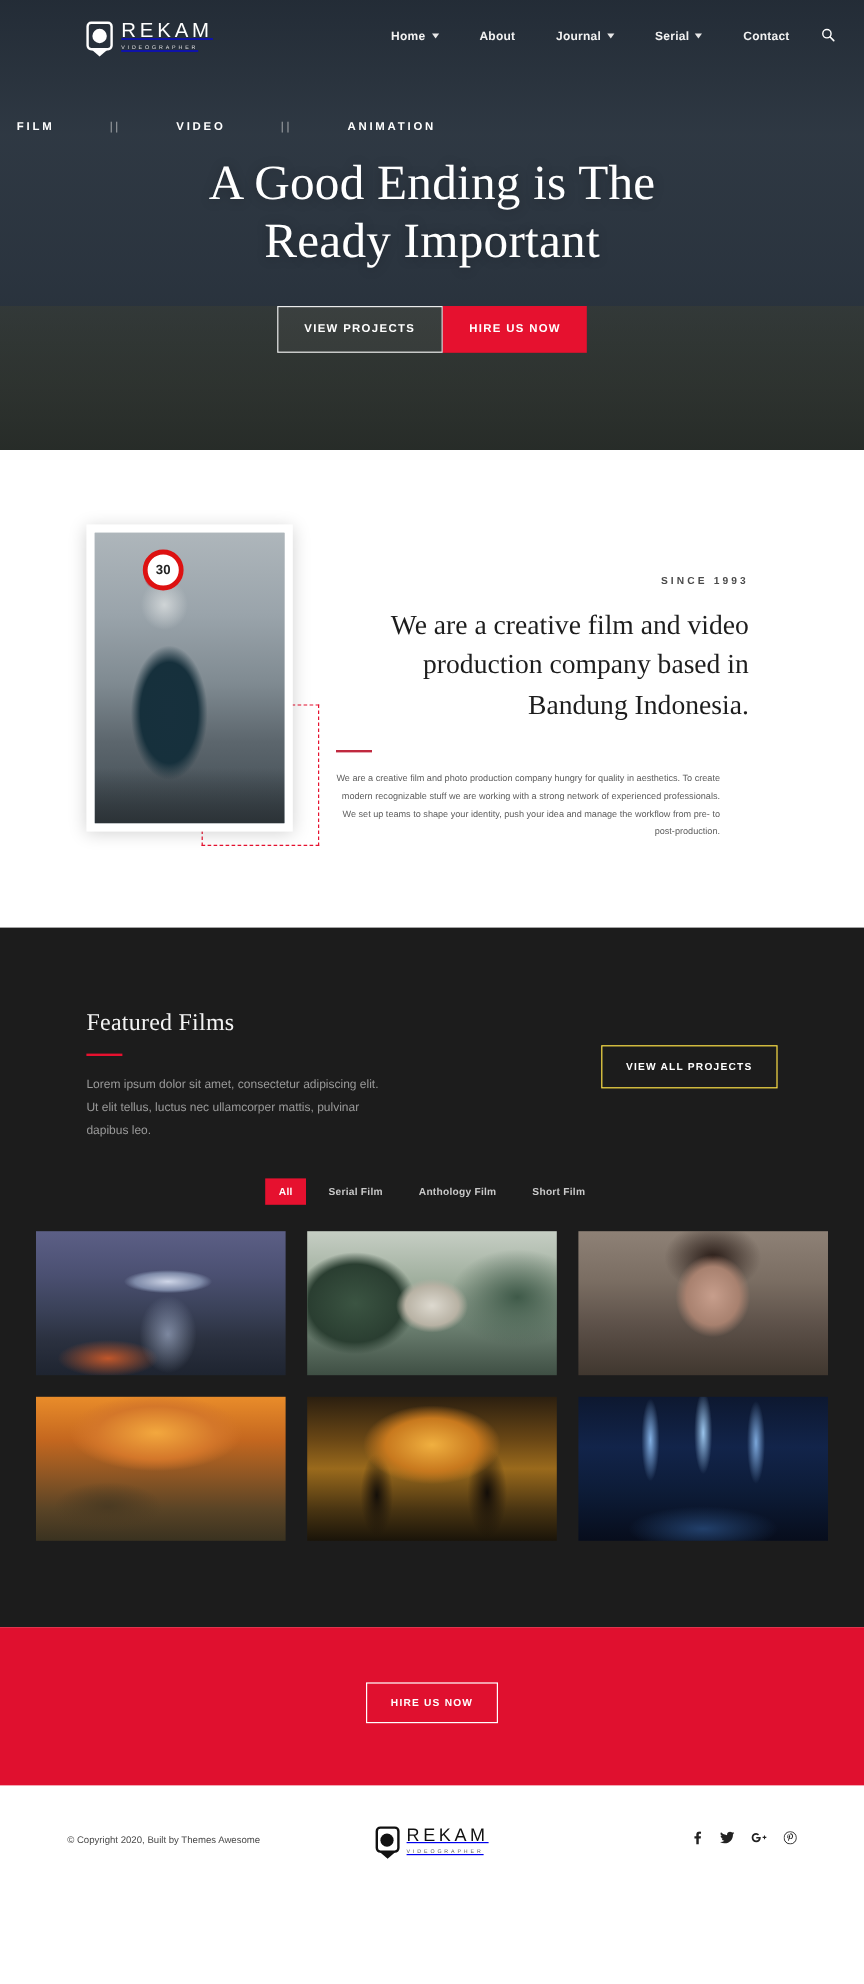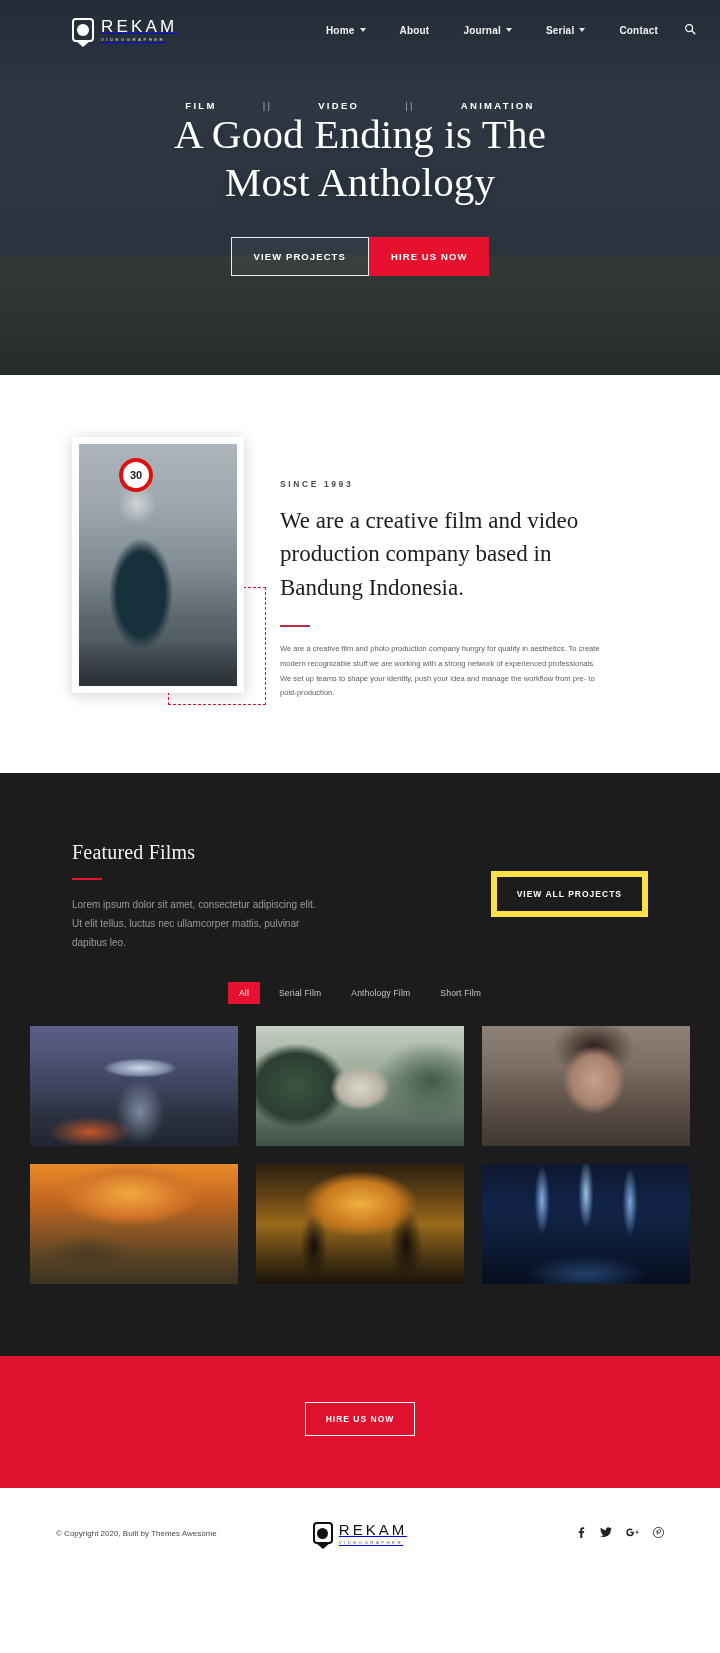--- a/index.html
+++ b/index.html
@@ -95,23 +95,24 @@
     border-top: 4px solid #e8e8e8;
   }
   .nav-search { color: #fff; font-size: 12px; cursor: pointer; margin-left: 4px; }
 
   
   .hero-inner {
     position: absolute; left: 0; right: 0; top: 100px;
     text-align: center; z-index: 6;
   }
   .hero-tags {
-    display: flex; justify-content: center; align-items: center;
+    display: flex; align-items: center;
     gap: 0; color: #fff;
     font-size: 9.5px; font-weight: 700; letter-spacing: 2.3px;
+    margin-bottom: 18px;
   }
   .hero-tags span.tag { padding: 0 14px; }
   .hero-tags span.sep { color: #cfcfcf; font-weight: 400; opacity: .75; padding: 0 32px; }
   .hero-title {
     font-family: "Liberation Serif", serif;
     color: #fff;
     font-size: 41px;
     line-height: 1.16;
     font-weight: 400;
     letter-spacing: .2px;
@@ -128,20 +129,21 @@
   }
   .btn-outline { border: 1px solid rgba(255,255,255,.9); background: rgba(255,255,255,.04); }
   .btn-red { background: #e6112f; }
 
   
   .about {
     background: #fff;
     padding: 62px 0 72px;
     display: flex;
     align-items: flex-start;
+    text-align: right;
   }
   .about-left {
     width: 280px; flex: 0 0 280px;
     padding-left: 72px;
     position: relative;
   }
   .photo-frame {
     width: 172px; height: 256px;
     background: #fff;
     padding: 7px;
@@ -212,30 +214,30 @@
   .featured-title {
     font-family: "Liberation Serif", serif;
     font-size: 20px; color: #f3f3f3; font-weight: 400; letter-spacing: .2px;
   }
   .rule-red { width: 30px; height: 2px; background: #e6112f; margin: 14px 0 15px; }
   .featured-p {
     font-size: 10px; line-height: 1.9; color: #9a9a9a; max-width: 245px;
   }
   .featured-head-right { padding-top: 30px; }
   .btn-ghost {
-    border: 6px solid #fde047; background: transparent;
+    border: 1px solid #fde047; background: transparent;
     color: #fff; font-size: 8.5px; font-weight: 700; letter-spacing: 1px;
     padding: 12px 20px; cursor: pointer;
   }
   .filters {
     display: flex; justify-content: center; align-items: center;
     gap: 8px; margin: 30px 0 22px;
   }
   .filter {
-    font-size: 8.5px; font-weight: 400; color: #c9c9c9;
+    font-size: 8.5px; font-weight: 700; color: #c9c9c9;
     padding: 6px 11px; cursor: pointer; letter-spacing: .2px;
   }
   .filter.active { background: #e6112f; color: #fff; }
   .grid {
     display: grid;
     grid-template-columns: repeat(3, 208px);
     gap: 18px 18px;
     justify-content: center;
   }
   .card { height: 120px; overflow: hidden; position: relative; }
@@ -357,21 +359,21 @@
     <div class="hero-inner">
       <div class="hero-tags">
         <span class="tag">FILM</span>
         <span class="sep">||</span>
         <span class="tag">VIDEO</span>
         <span class="sep">||</span>
         <span class="tag">ANIMATION</span>
       </div>
       <h1 class="hero-title">
         <span>A Good Ending is The</span><br>
-        <span>Most Anthology</span>
+        <span>Ready Important</span>
       </h1>
       <div class="hero-btns">
         <button class="btn btn-outline">VIEW PROJECTS</button>
         <button class="btn btn-red">HIRE US NOW</button>
       </div>
     </div>
   </section>
 
   <section class="about">
     <div class="about-left">

